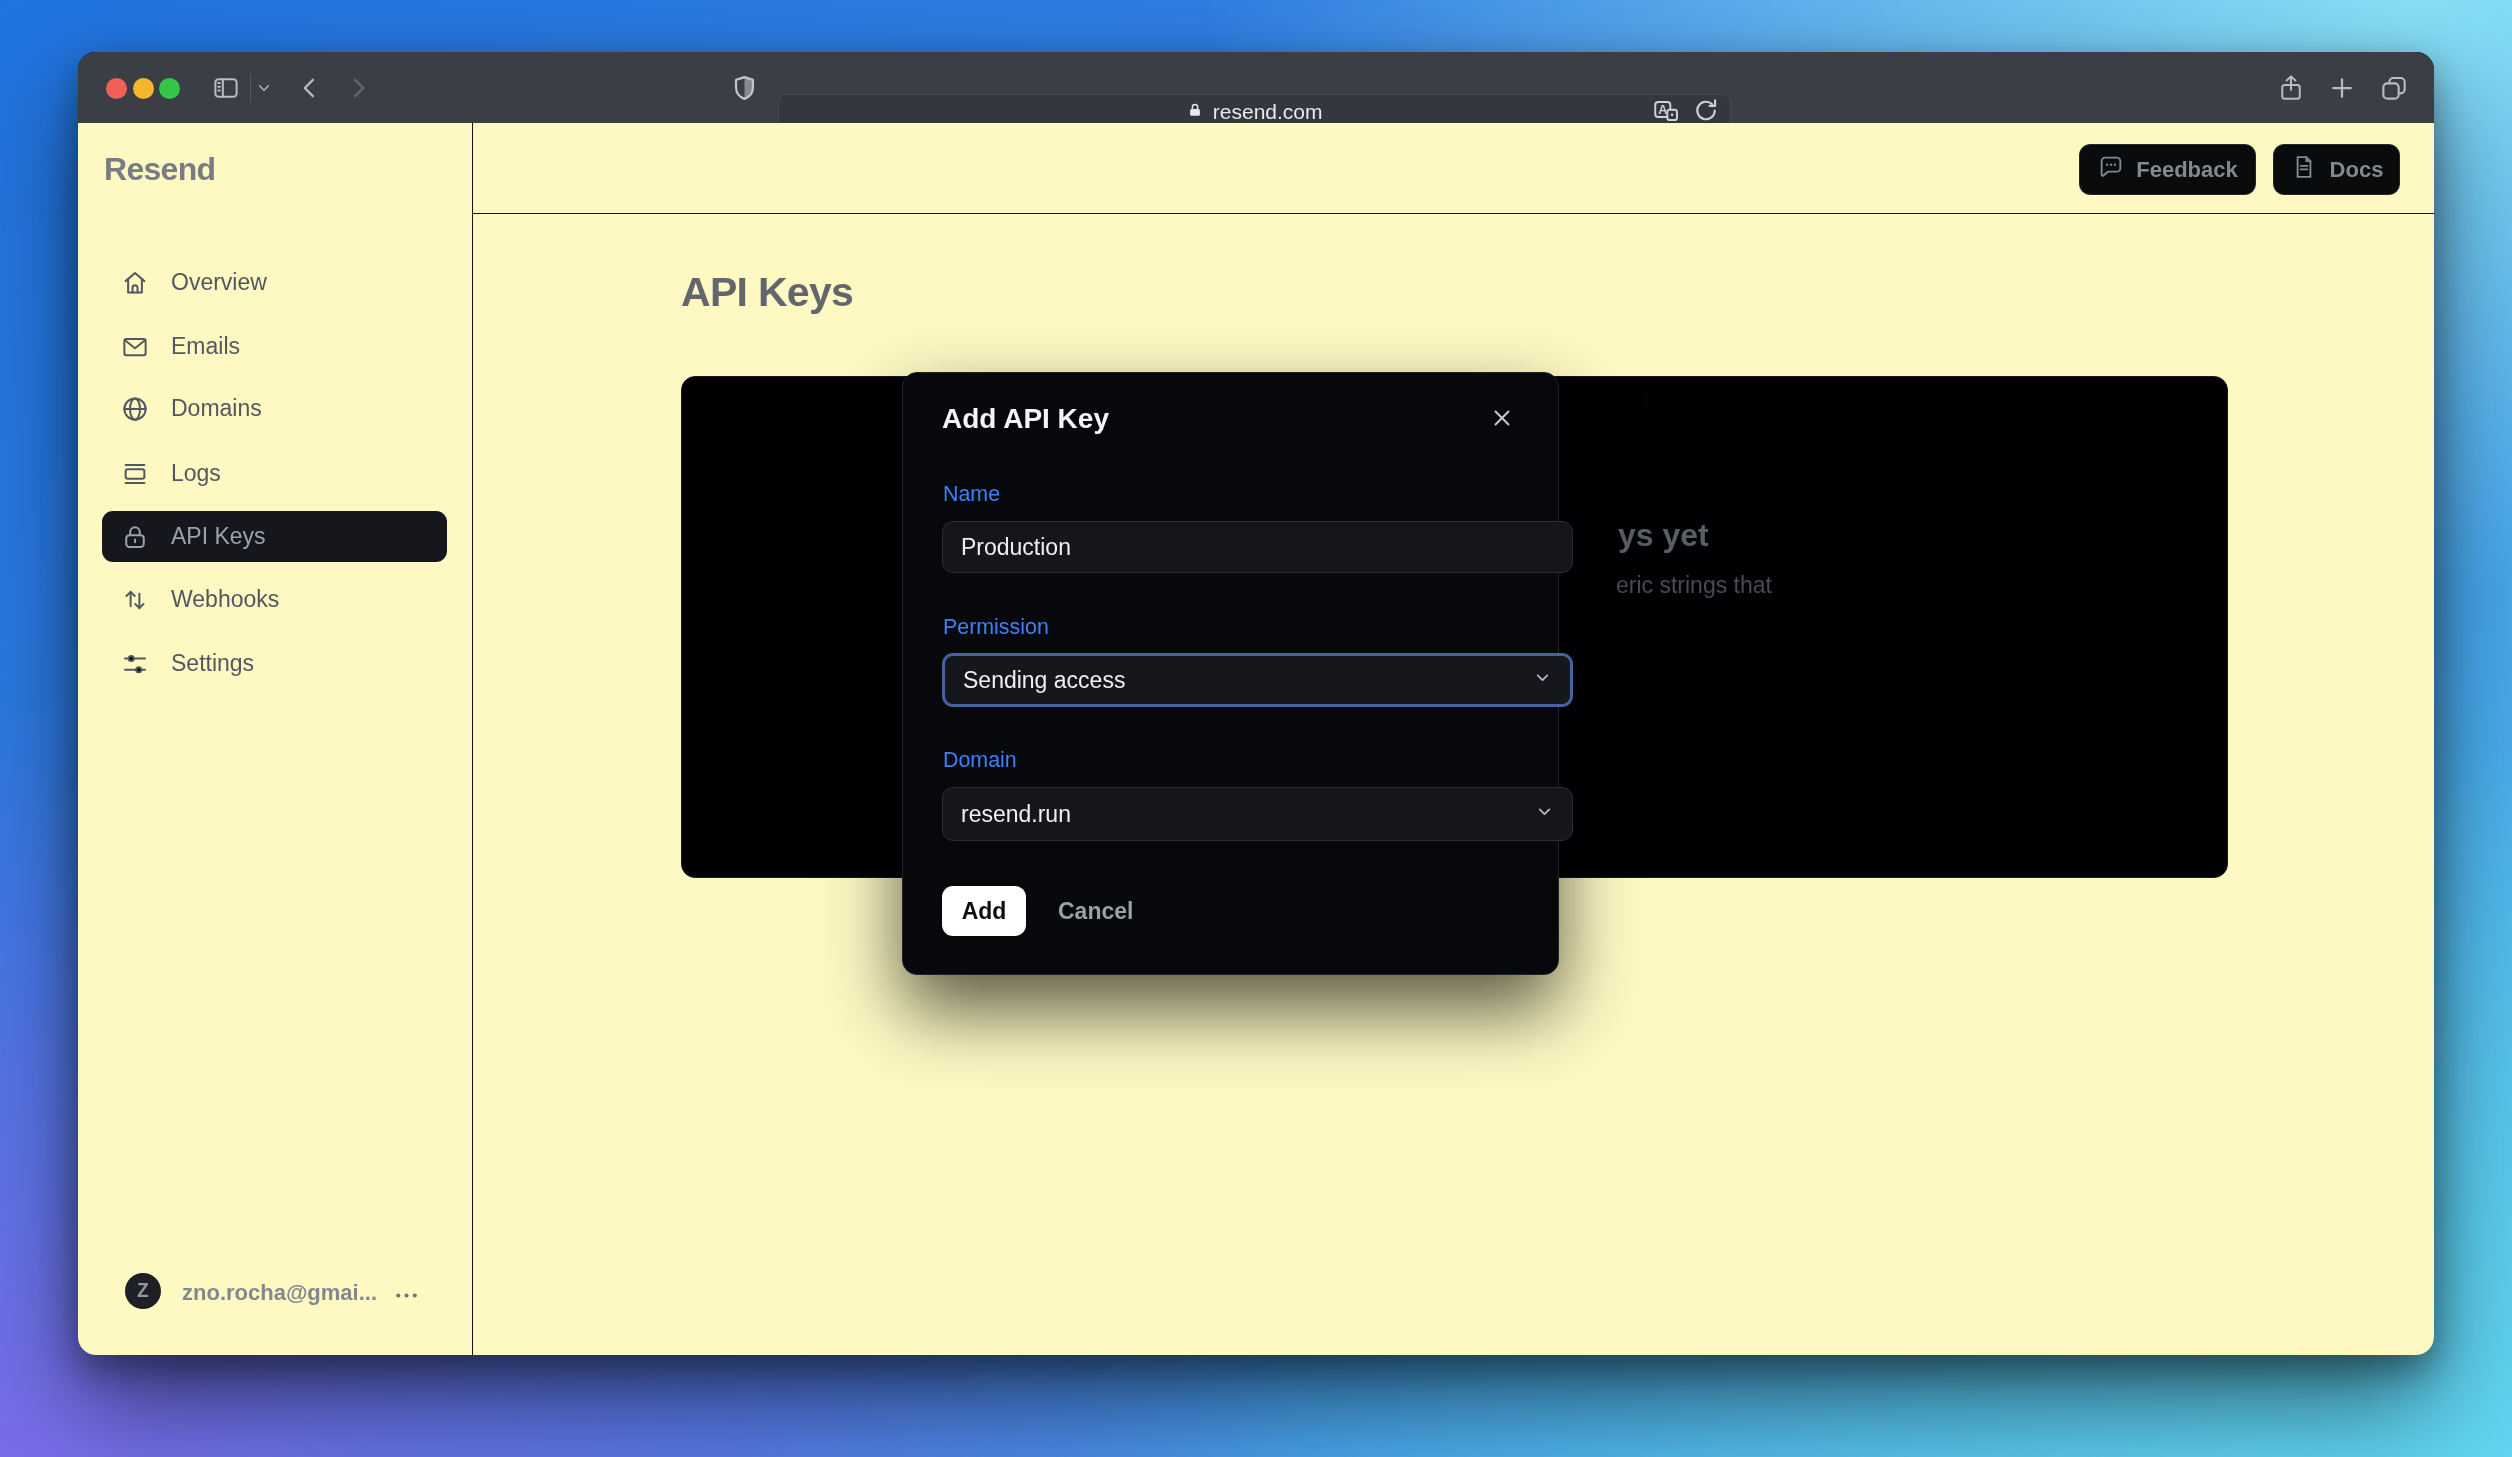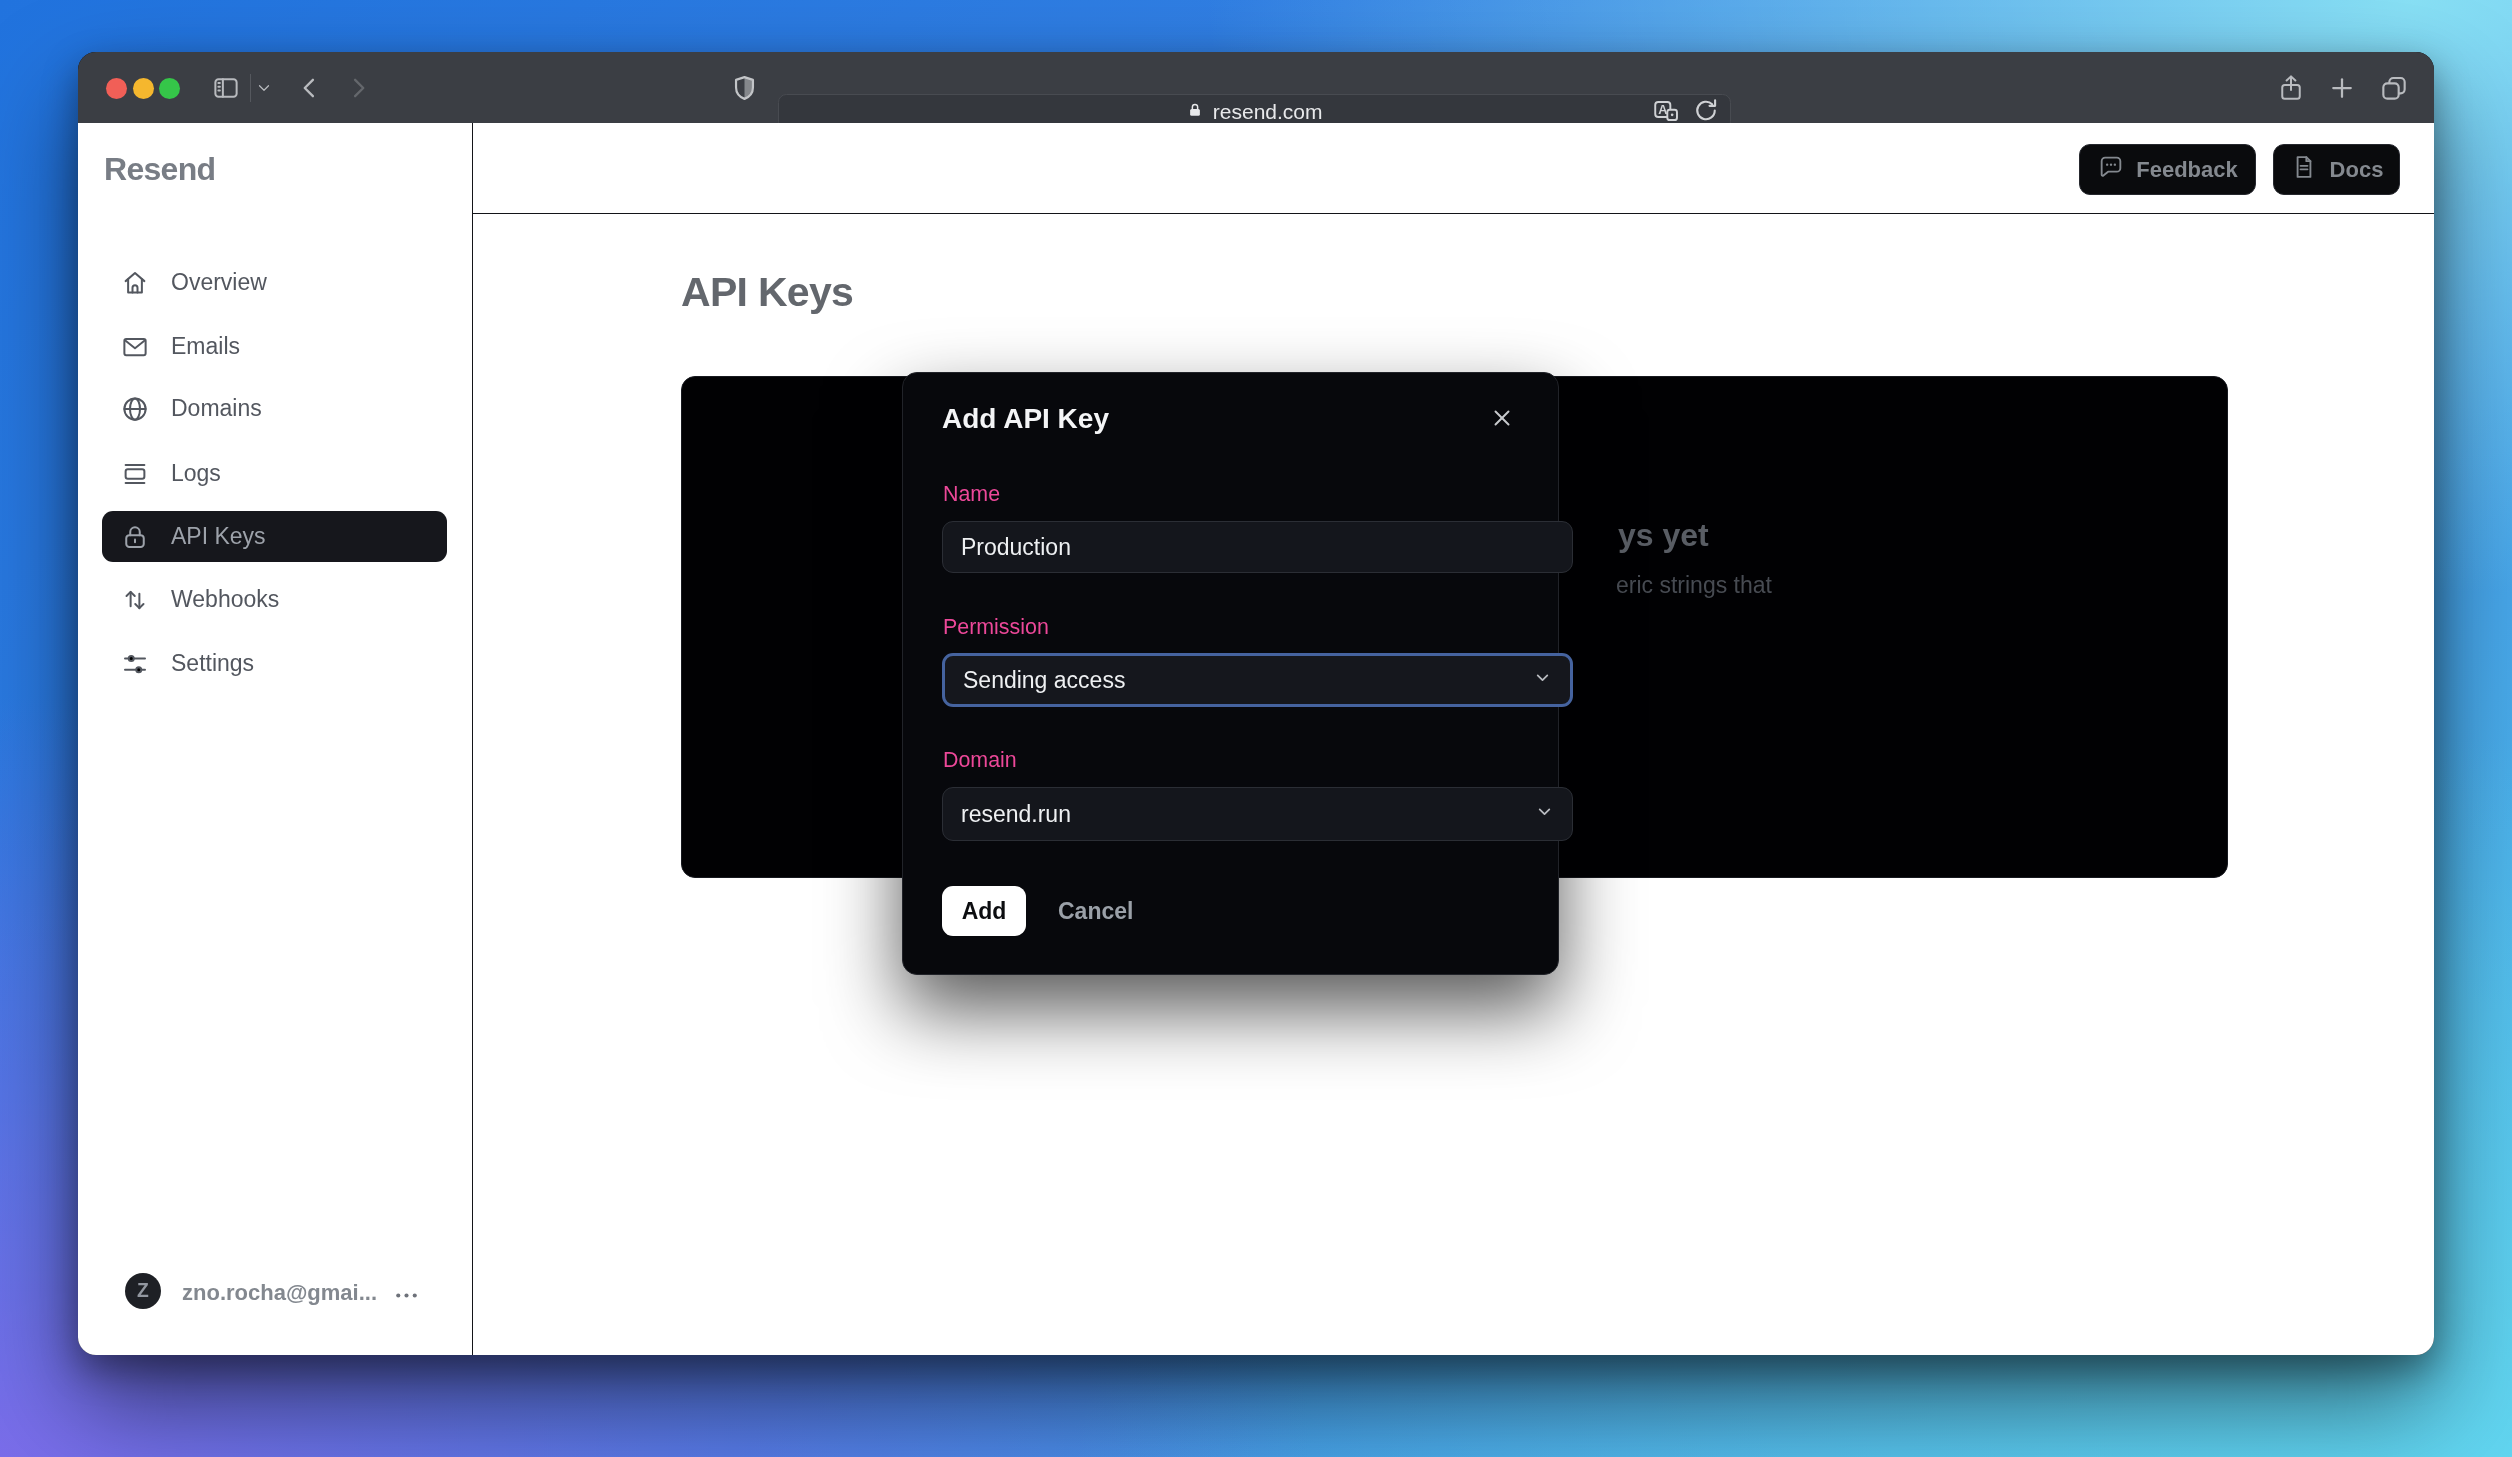--- a/index.html
+++ b/index.html
@@ -28,21 +28,21 @@
   .tb-sep{ position:absolute; left:172px; top:22px; width:1.4px; height:28px; background:#55585e; }
   .dim{ color:#64676c !important; }
   .urlbar{
     position:absolute; left:700px; top:18px; width:953px; height:36px;
     background:#34373d; border:1.4px solid #484b51; border-radius:8.3px;
     display:flex; align-items:center; justify-content:center; color:#e8e9eb;margin-top:24px;
   }
   .urlbar .site{ display:flex; align-items:center; gap:8.3px; font-size:21px; }
   .url-right{ position:absolute; right:9.7px; top:50%; transform:translateY(-50%); display:flex; gap:12.4px; color:#cfd1d4; }
   
-  .content{ position:absolute; left:0; top:71px; right:0; bottom:0; background:#ffffff; }
+  .content{ position:absolute; left:0; top:71px; right:0; bottom:0; background:#fef9c3; }
   .sidebar{ position:absolute; left:0; top:0; width:395px; bottom:0; border-right:1.4px solid #141519; }
   .logo{ position:absolute; left:26px; top:28px; font-size:32px; font-weight:bold; letter-spacing:-0.7px; color:#787d85; }
   .nav{ position:absolute; left:0; top:134px; width:395px; }
   .nav-item{
     position:absolute; left:24px; width:345px; height:51px; border-radius:11px;
     display:flex; align-items:center; gap:21px; padding-left:18px;
     color:#53575f; font-size:23px; cursor:default;
   }
   .nav-item .nicon{ width:30px; height:30px; display:flex; align-items:center; justify-content:center; }
   .nav-item.active{ background:#16171c; color:#9da2aa; }
@@ -68,21 +68,21 @@
   .empty-p{ position:absolute; left:1143px; top:449px; font-size:23px; color:#474b52; }
   
   .modal{
     position:absolute; left:824px; top:320px; width:657px; height:603px;
     background:#07080c; border:1.4px solid #212329; border-radius:15px;
     box-shadow:0 35px 76px rgba(0,0,0,.65);
   }
   .modal-title{ position:absolute; left:39px; top:30px; font-size:28px; font-weight:bold; color:#f4f5f7; }
   .modal-close{ position:absolute; right:40px; top:28px; width:33px; height:33px; color:#c7c9cd;
     display:flex; align-items:center; justify-content:center; cursor:default; }
-  .f-label{ position:absolute; left:40px; font-size:21.4px; color:#ec4899; }
+  .f-label{ position:absolute; left:40px; font-size:21.4px; color:#3b82f6; }
   .lbl-name{ top:109px; } .lbl-perm{ top:242px; } .lbl-domain{ top:375px; }
   .f-input{
     position:absolute; left:39px; top:148px; width:631px; height:52px;
     background:#14161c; border:1.4px solid #2b2e35; border-radius:11px;
     color:#eef0f2; font-size:23px; padding:0 18px; font-family:"Liberation Sans", sans-serif;
     outline:none;
   }
   .f-select{
     position:absolute; left:39px; width:631px; height:54px;
     background:#14161c; border:1.4px solid #2b2e35; border-radius:11px;

